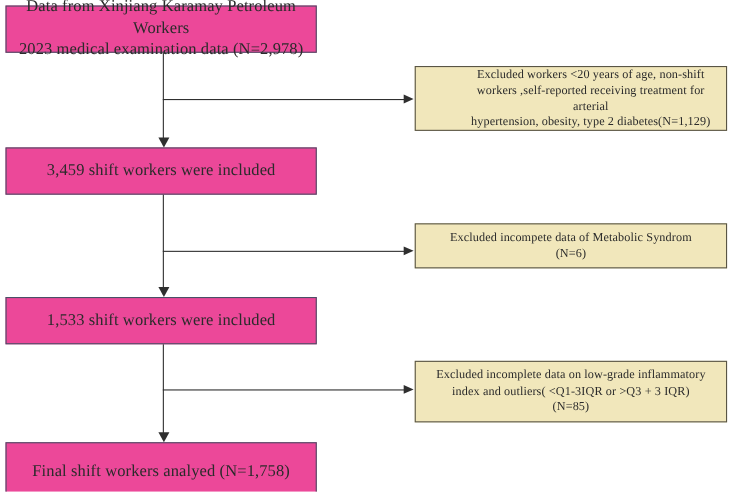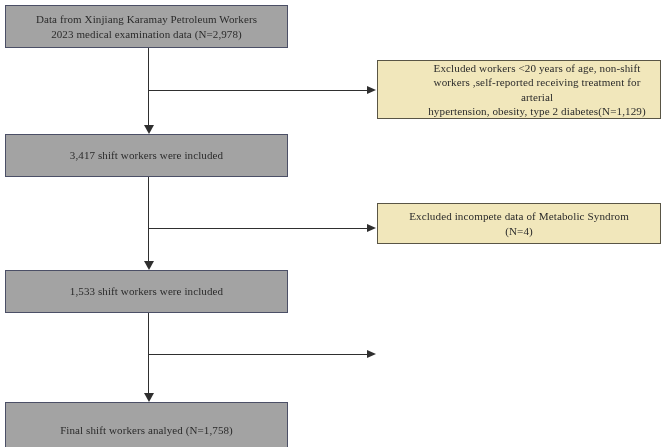--- a/index.html
+++ b/index.html
@@ -28,23 +28,23 @@
     letter-spacing: 0.1px;
   }
   .node .txt {
     display: block;
     width: 100%;
     padding: 0 6px;
     box-sizing: border-box;
     white-space: pre-line;
   }
   .node-included {
-    background: #a3a3a3;
+    background: #ec4899;
     border: 1.4px solid #4b4f66;
-    font-size: 11px;
+    font-size: 15px;
   }
   .node-excluded {
     background: #f1e7bb;
     border: 1.4px solid #595545;
     font-size: 11.1px;
   }
   .vline {
     position: absolute;
     width: 0;
     border-left: 1.4px solid #2f2f2f;
@@ -75,42 +75,47 @@
 <body>
 
 <div id="canvas">
 
   <div class="node node-included" style="left:5px; top:5px; width:283px; height:43px;">
     <span class="txt">Data from Xinjiang Karamay Petroleum Workers
 2023 medical examination data (N=2,978)</span>
   </div>
 
   <div class="node node-included" style="left:5px; top:134px; width:283px; height:43px;">
-    <span class="txt">3,417 shift workers were included</span>
+    <span class="txt">3,459 shift workers were included</span>
   </div>
 
   <div class="node node-included" style="left:5px; top:270px; width:283px; height:43px;">
     <span class="txt">1,533 shift workers were included</span>
   </div>
 
   <div class="node node-included" style="left:5px; top:402px; width:283px; height:56px;">
     <span class="txt">Final shift workers analyed (N=1,758)</span>
   </div>
 
   <div class="node node-excluded" style="left:377px; top:60px; width:284px; height:59px;padding-left:36px;">
     <span class="txt">Excluded workers &lt;20 years of age, non-shift
 workers ,self-reported receiving treatment for arterial
 hypertension, obesity, type 2 diabetes(N=1,129)</span>
   </div>
 
   <div class="node node-excluded" style="left:377px; top:203px; width:284px; height:41px;">
     <span class="txt">Excluded incompete data of Metabolic Syndrom
-(N=4)</span>
+(N=6)</span>
   </div>
 
+  <div class="node node-excluded" style="left:377px; top:328px; width:284px; height:56px;">
+    <span class="txt">Excluded incomplete data on low-grade inflammatory
+index and outliers( &lt;Q1-3IQR or &gt;Q3 + 3 IQR)
+(N=85)</span>
+  </div>
 
   <div class="vline" style="left:148px; top:48px; height:84px;"></div>
   <div class="arrow-down" style="left:143.5px; top:125px;"></div>
   <div class="hline" style="left:148px; top:90px; width:220px;"></div>
   <div class="arrow-right" style="left:367px; top:85.5px;"></div>
 
   <div class="vline" style="left:148px; top:177px; height:91px;"></div>
   <div class="arrow-down" style="left:143.5px; top:261px;"></div>
   <div class="hline" style="left:148px; top:228px; width:220px;"></div>
   <div class="arrow-right" style="left:367px; top:223.5px;"></div>

